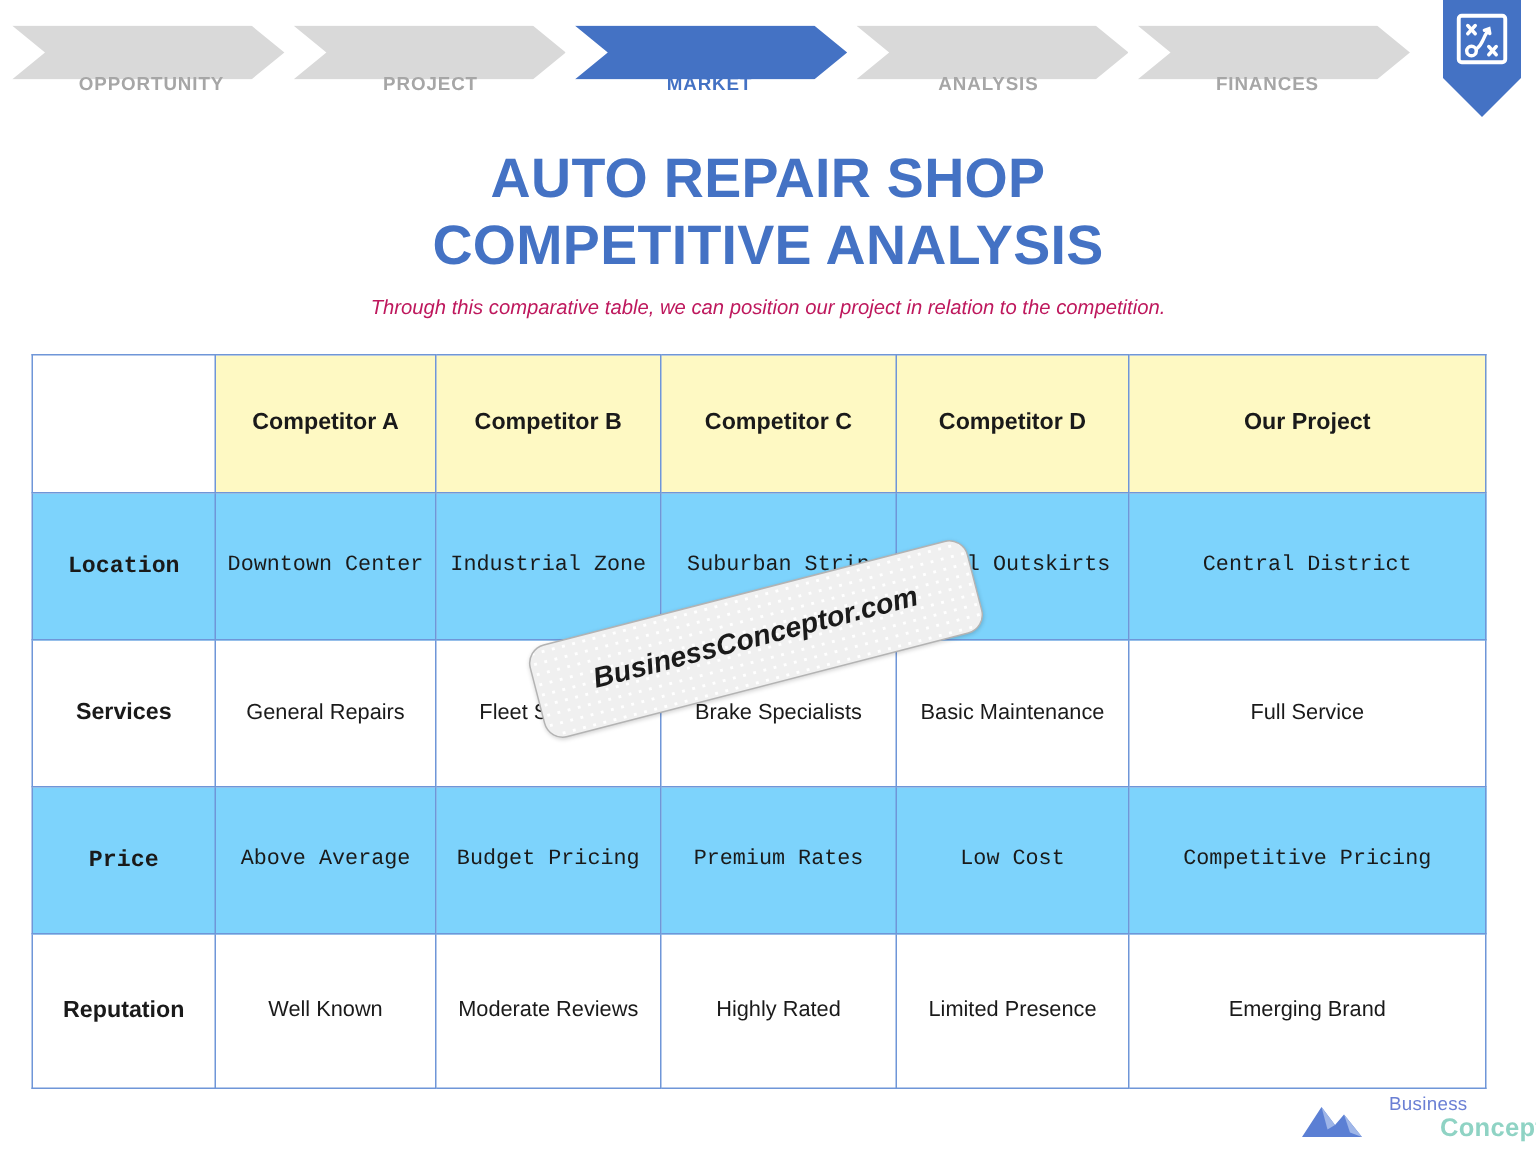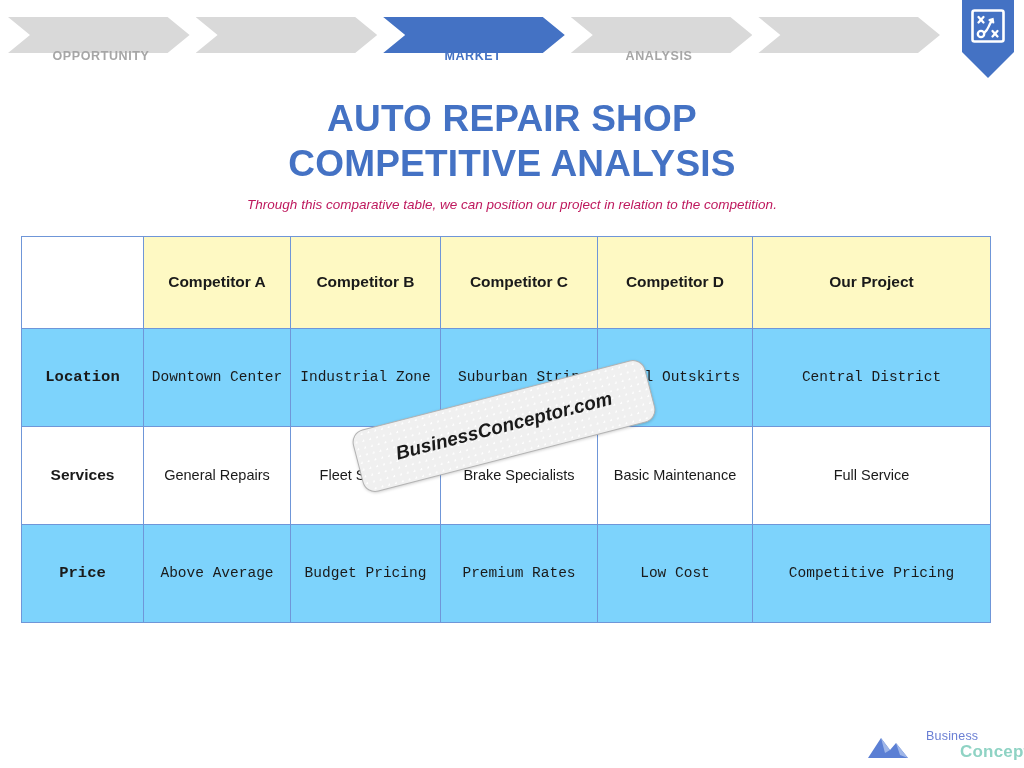--- a/index.html
+++ b/index.html
@@ -215,22 +215,24 @@
 
 <div id="process-nav">
   <div class="chev-row">
     <div class="chev first"></div>
     <div class="chev"></div>
     <div class="chev active"></div>
     <div class="chev"></div>
     <div class="chev"></div>
   </div>
   <div class="chev-label" style="left:8px;width:186px;">OPPORTUNITY</div>
+  <div class="chev-label" style="left:194px;width:186px;">PROJECT</div>
   <div class="chev-label active" style="left:380px;width:186px;">MARKET</div>
   <div class="chev-label" style="left:566px;width:186px;">ANALYSIS</div>
+  <div class="chev-label" style="left:752px;width:186px;">FINANCES</div>
 
   <div id="brand-pin">
     <div class="pin-body"></div>
     <div class="pin-tip"></div>
     <svg class="pin-glyph" viewBox="0 0 38 38">
       <rect x="3.5" y="3.5" width="31" height="31" rx="2" fill="none" stroke="#ffffff" stroke-width="2.6"></rect>
       <g stroke="#ffffff" stroke-width="2.3" fill="none" stroke-linecap="round">
         <line x1="9.5" y1="10" x2="14.5" y2="15.5"></line>
         <line x1="14.5" y1="10" x2="9.5" y2="15.5"></line>
         <line x1="23.5" y1="24" x2="28.5" y2="29.5"></line>
@@ -286,20 +288,28 @@
       <td>Full Service</td>
     </tr>
     <tr class="alt">
       <td class="rowhead">Price</td>
       <td>Above Average</td>
       <td>Budget Pricing</td>
       <td>Premium Rates</td>
       <td>Low Cost</td>
       <td>Competitive Pricing</td>
     </tr>
+    <tr class="tall">
+      <td class="rowhead">Reputation</td>
+      <td>Well Known</td>
+      <td>Moderate Reviews</td>
+      <td>Highly Rated</td>
+      <td>Limited Presence</td>
+      <td>Emerging Brand</td>
+    </tr>
   </tbody>
 </table>
 
 <div id="watermark">
   <span class="wm-text">BusinessConceptor.com</span>
 </div>
 
 <div id="footer-logo">
   <svg class="logo-mark" viewBox="0 0 56 26">
     <path d="M2 24 L15 4 L24 16 L30 9 L42 24 Z" fill="#5b7fd4"></path>

